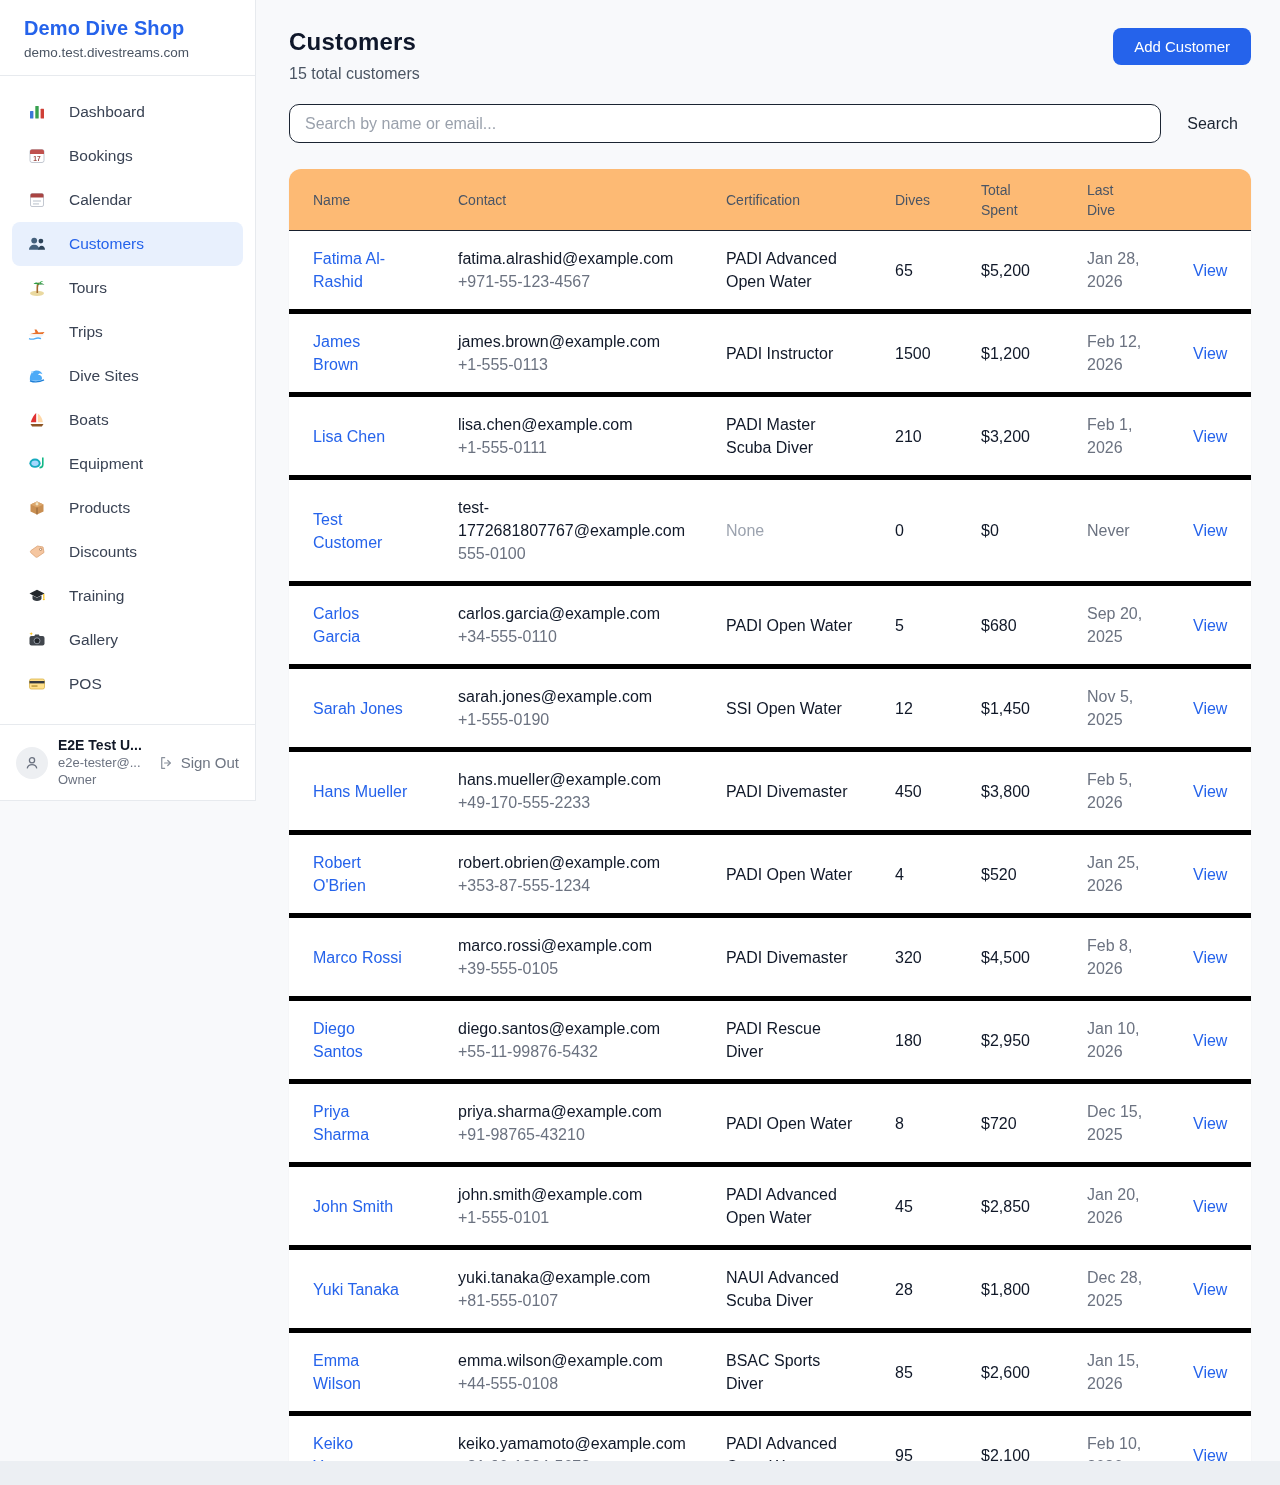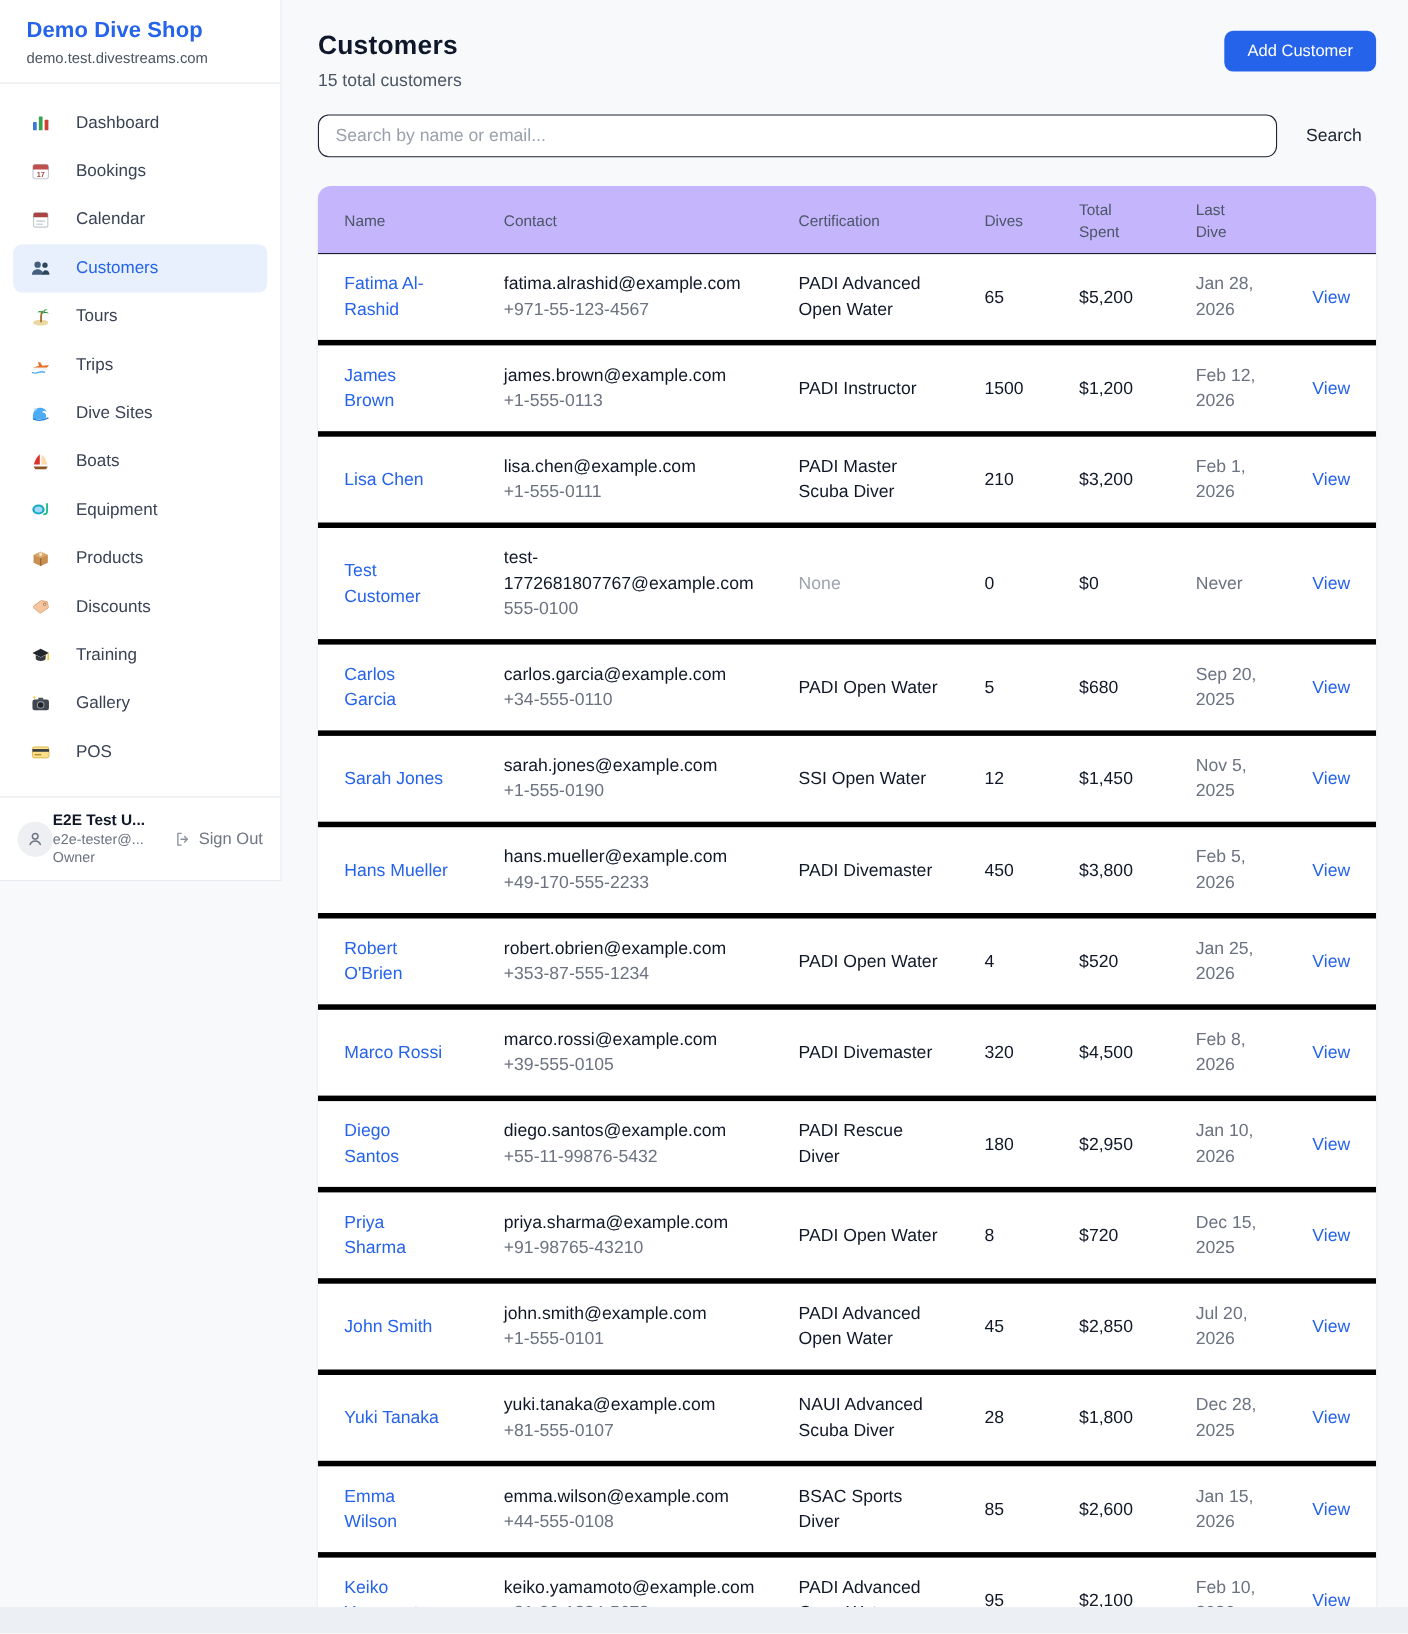--- a/index.html
+++ b/index.html
@@ -27,21 +27,21 @@
     display:flex; align-items:center; gap:23px;
     height:44px; padding:0 16px; border-radius:8px;
     font-size:15.5px; color:#3a4354; cursor:pointer;
   }
   .nav-item.active { background:#e8f0fd; color:#2563eb; font-weight:500; }
   .nav-icon { width:18px; height:18px; flex:none; display:inline-flex; }
   .nav-icon svg { width:18px; height:18px; }
 
   .user {
     border-top:1px solid #e7eaee;
-    padding:12px 16px; display:flex; align-items:center; 
+    padding:12px 16px; display:flex; align-items:center; gap:10px;
   }
   .avatar {
     width:32px; height:32px; border-radius:50%; background:#edeff2;
     display:flex; align-items:center; justify-content:center; flex:none;
   }
   .avatar svg { width:18px; height:18px; }
   .user-info { flex:1; min-width:0; line-height:17px; }
   .user-name { font-size:14px; font-weight:700; color:#111827; white-space:nowrap; }
   .user-email, .user-role { font-size:13px; color:#6b7280; white-space:nowrap; }
   .signout {
@@ -79,21 +79,21 @@
   .card {
     margin-top:26px; background:#fff; border-radius:12px;
     box-shadow:0 1px 2px rgba(16,24,40,.05);
     overflow:hidden;
   }
   .grid-cols {
     display:grid;
     grid-template-columns:169px 268px 169px 86px 106px 98px 1fr;
   }
   .thead {
-    background:#c4b5fd; border-bottom:1px solid #18202e;
+    background:#fdba74; border-bottom:1px solid #18202e;
     min-height:62px; align-items:center; padding:10px 0;
   }
   .th { font-size:14px; font-weight:500; color:#4a5565; line-height:20px; padding-right:24px; }
   .th:first-child { padding-left:24px; }
   .th:nth-child(5) { padding-right:48px; }
   .th:nth-child(6) { padding-right:44px; }
   .row { align-items:center; padding:16px 0; border-bottom:5px solid #000000; }
   .row:last-child { border-bottom:none; }
   .cell { font-size:16px; line-height:23px; padding-right:24px; color:#101828; }
   .cell-name { padding-left:24px; padding-right:50px; color:#2563eb; font-weight:500; cursor:pointer; }
@@ -448,21 +448,21 @@
   </div>
           <div class="grid-cols row">
     <div class="cell cell-name">John Smith</div>
     <div class="cell cell-contact">
       <div class="email">john.smith@example.com</div>
       <div class="phone">+1-555-0101</div>
     </div>
     <div class="cell cell-cert">PADI Advanced Open Water</div>
     <div class="cell cell-dives">45</div>
     <div class="cell cell-spent">$2,850</div>
-    <div class="cell cell-last">Jul 20, 2026</div>
+    <div class="cell cell-last">Jan 20, 2026</div>
     <div class="cell cell-view">View</div>
   </div>
           <div class="grid-cols row">
     <div class="cell cell-name">Yuki Tanaka</div>
     <div class="cell cell-contact">
       <div class="email">yuki.tanaka@example.com</div>
       <div class="phone">+81-555-0107</div>
     </div>
     <div class="cell cell-cert">NAUI Advanced Scuba Diver</div>
     <div class="cell cell-dives">28</div>

